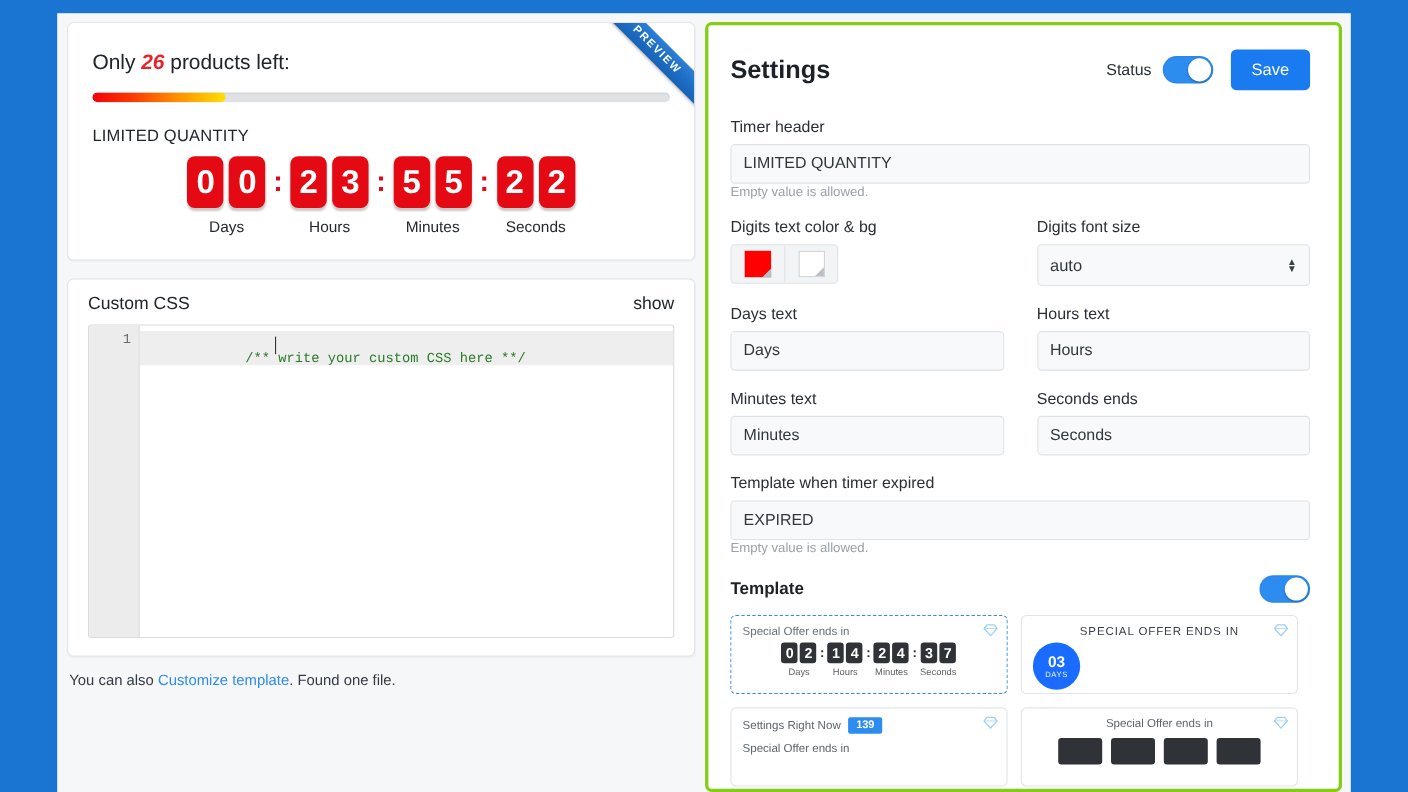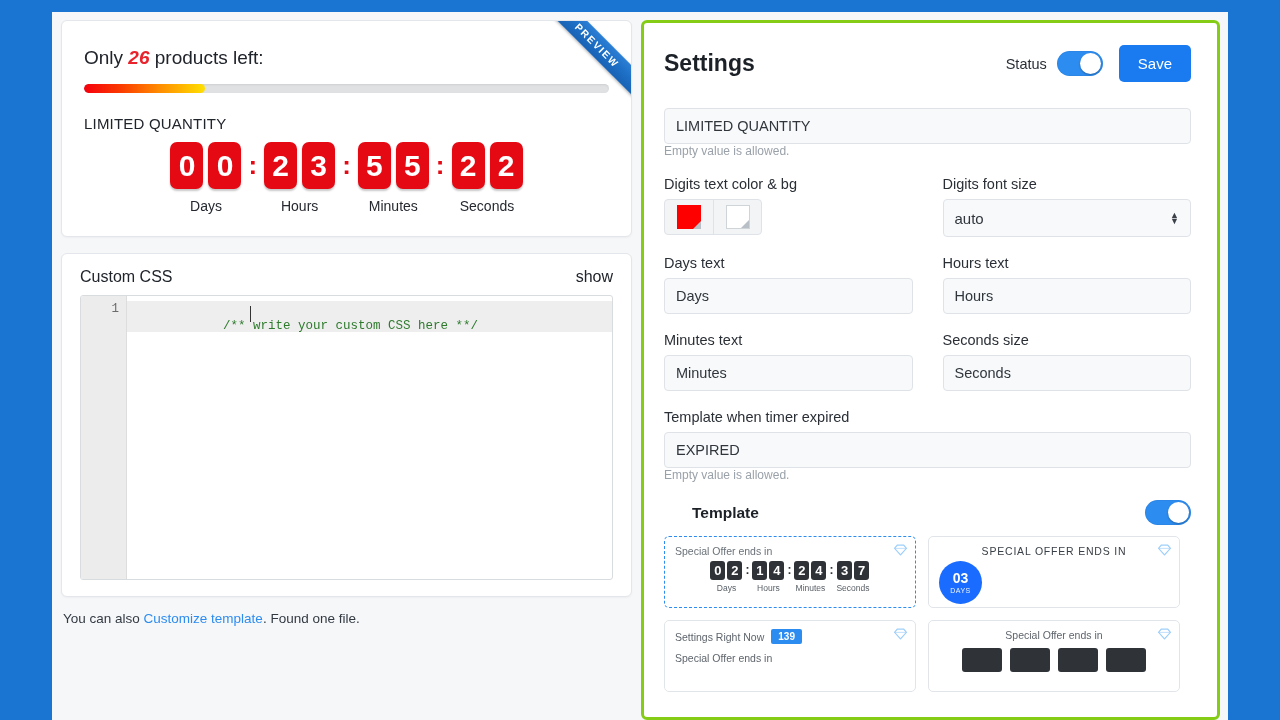--- a/index.html
+++ b/index.html
@@ -108,21 +108,21 @@
   .sw-chip.white { background:#ffffff; border:1px solid #cfd4d9; }
   .sw-corner { position:absolute; right:0; bottom:0; width:0; height:0;
                border-right:8px solid #b9bfc6; border-top:8px solid transparent; }
 
   .select-box { width:100%; height:38px; border:1px solid #dfe3e8; border-radius:4px;
                 background:#f7f9fa; padding:0 11px; font-size:15px; color:#31363d;
                 display:flex; align-items:center; justify-content:space-between; cursor:pointer; }
   .spinner { display:flex; flex-direction:column; line-height:6px; color:#3b4148; font-size:9px; }
 
   .tmpl-head { display:flex; align-items:center; justify-content:space-between; margin:6px 0 11px 0; }
-  .tmpl-title { font-size:15.5px; color:#1c2128; font-weight:700;margin-left:28px; }
+  .tmpl-title { font-size:15.5px; color:#1c2128; font-weight:700; }
 
   .tmpl-grid { display:flex; flex-wrap:wrap; gap:12px; }
   .tmpl-card { width:252px; height:72px; border:1px solid #e1e5ea; border-radius:5px;
                background:#fff; position:relative; padding:8px 10px; cursor:pointer; overflow:hidden; }
   .tmpl-card.selected { border:1px dashed #2d8cf0; }
   .gem { position:absolute; right:8px; top:7px; font-size:13px; color:#a9d5fb; }
 
   
   .t1-title { font-size:10.5px; color:#6a7178; }
   .t1-clock { display:flex; justify-content:center; align-items:flex-start; margin-top:4px; }
@@ -246,20 +246,21 @@
           <span class="status-label">Status</span>
           <div class="toggle">
             <div class="knob"></div>
           </div>
         </div>
         <button class="save-btn">Save</button>
       </div>
     </div>
 
     <div class="block">
+      <label class="field-label">Timer header</label>
       <input class="text-input" type="text" value="LIMITED QUANTITY" style="">
       <p class="hint">Empty value is allowed.</p>
     </div>
 
     <div class="row2 block">
       <div class="col">
         <label class="field-label">Digits text color &amp; bg</label>
         <div class="swatches">
           <div class="sw">
             <span class="sw-chip red">
@@ -295,21 +296,21 @@
         <input class="text-input" type="text" value="Hours" style="">
       </div>
     </div>
 
     <div class="row2 block">
       <div class="col">
         <label class="field-label">Minutes text</label>
         <input class="text-input" type="text" value="Minutes" style="">
       </div>
       <div class="col">
-        <label class="field-label">Seconds size</label>
+        <label class="field-label">Seconds ends</label>
         <input class="text-input" type="text" value="Seconds" style="">
       </div>
     </div>
 
     <div class="block">
       <label class="field-label">Template when timer expired</label>
       <input class="text-input" type="text" value="EXPIRED" style="">
       <p class="hint">Empty value is allowed.</p>
     </div>
 

